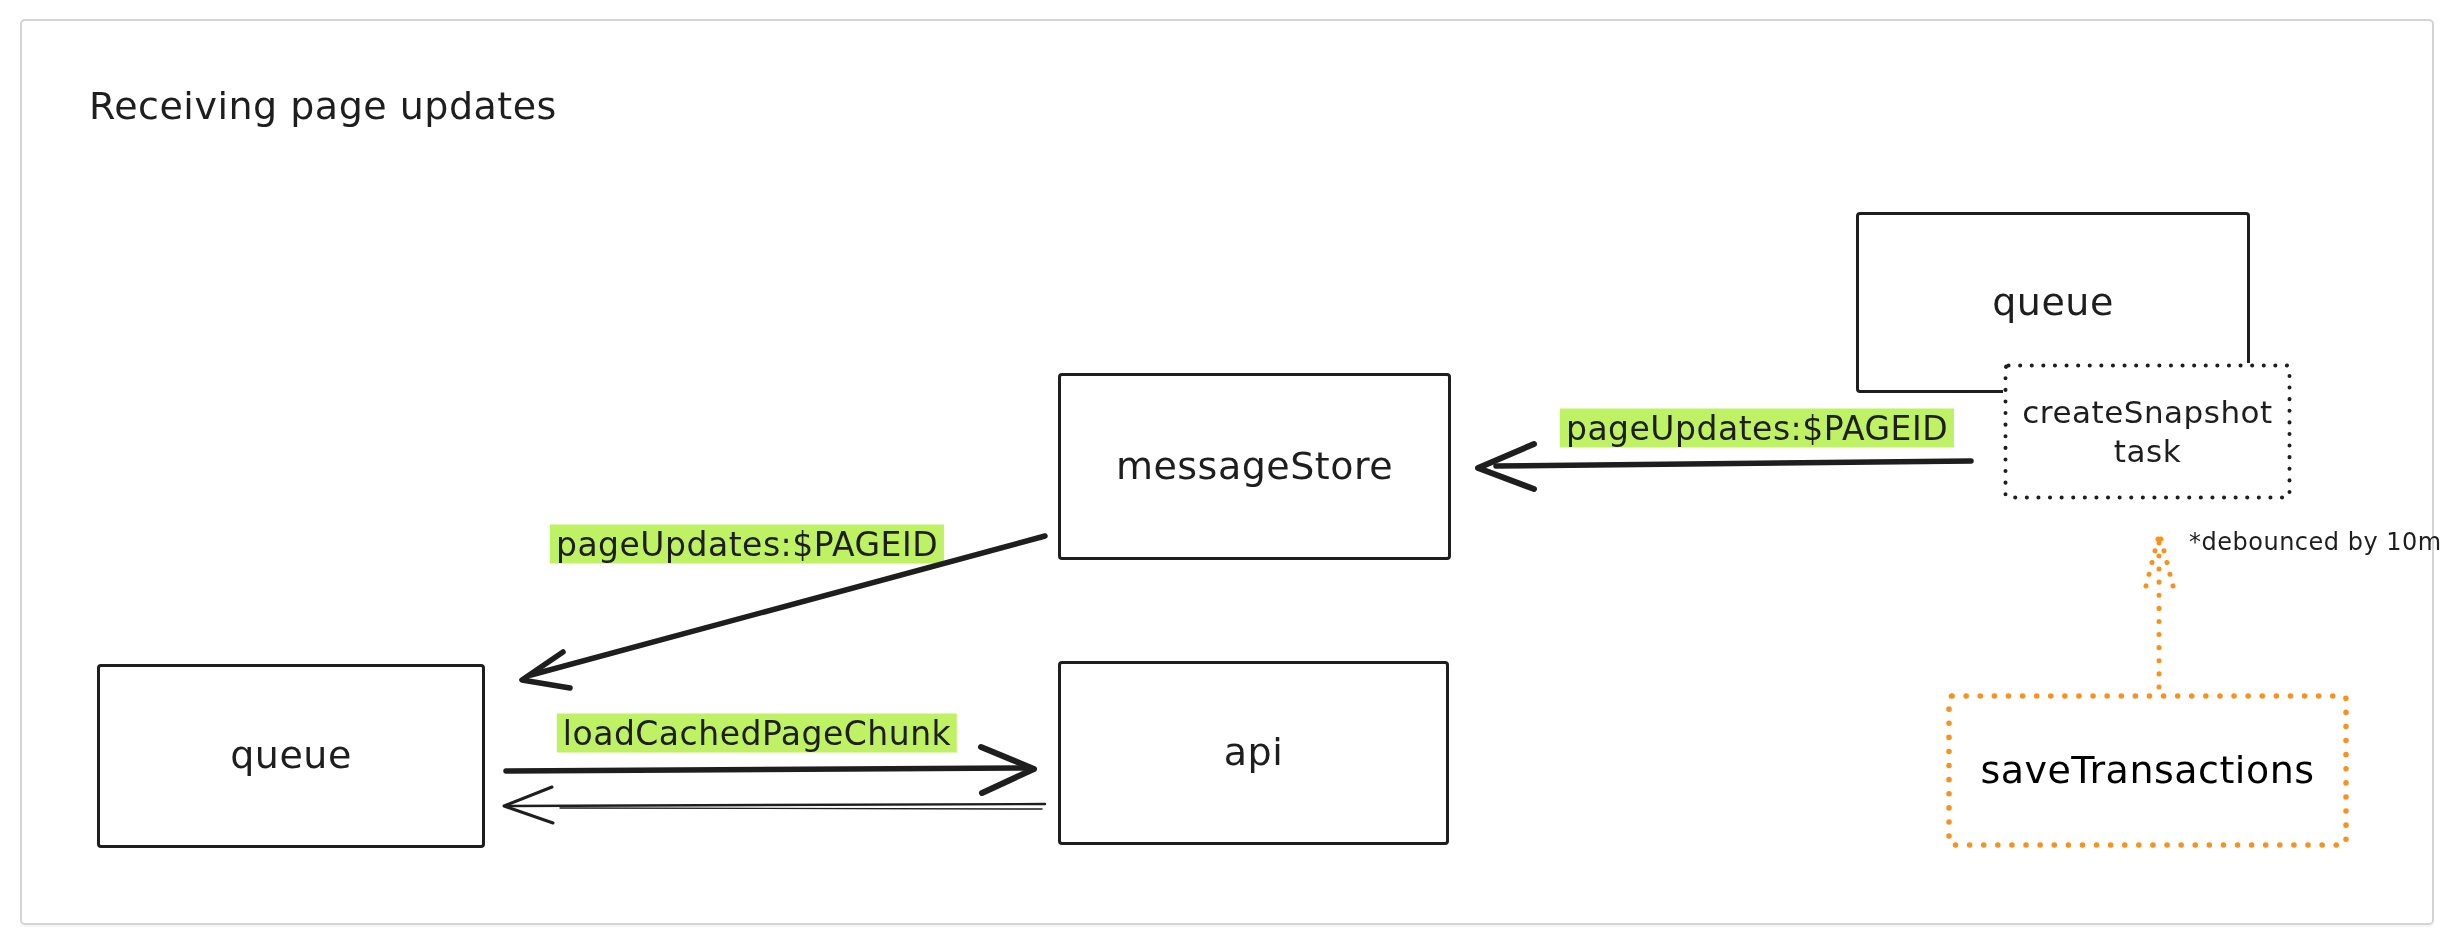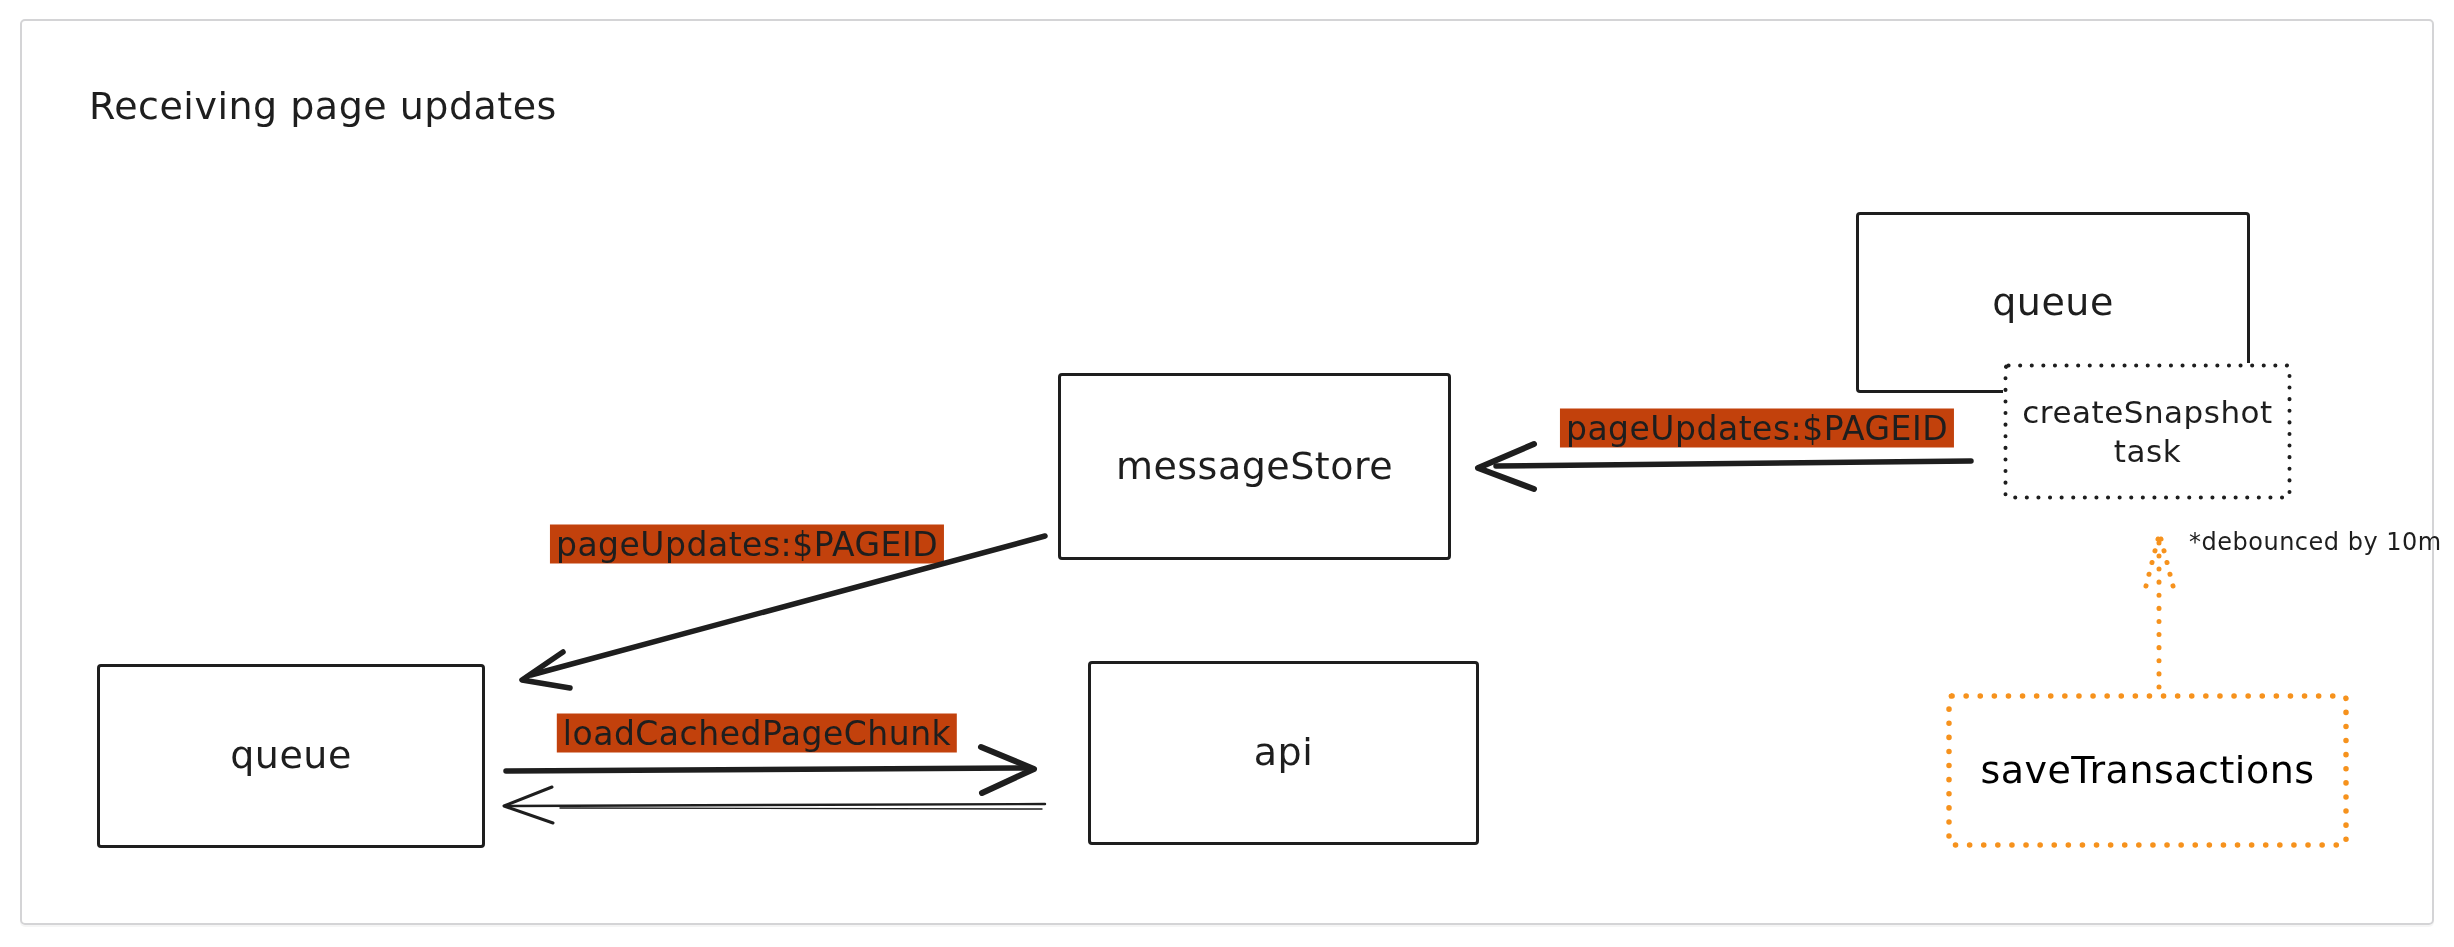--- a/index.html
+++ b/index.html
@@ -27,37 +27,37 @@
   .node {
     position: absolute; display: flex; flex-direction: column;
     align-items: center; justify-content: center; text-align: center;
     background: #ffffff; font-size: 38px; line-height: 1.25;
     letter-spacing: 0.5px; box-sizing: border-box;
   }
   .node.solid { border: 3.5px solid #1e1e1e; border-radius: 4px; }
   .node-queue   { left: 1856px; top: 212px; width: 394px; height: 181px; z-index: 1; }
   .node-message { left: 1058px; top: 373px; width: 393px; height: 187px; z-index: 1; }
   .node-client  { left:   97px; top: 664px; width: 388px; height: 184px; z-index: 1; }
-  .node-api     { left: 1058px; top: 661px; width: 391px; height: 184px; z-index: 1; margin-left: 30px; }
+  .node-api     { left: 1058px; top: 661px; width: 391px; height: 184px; z-index: 1; }
   .node-create  { left: 2003px; top: 363px; width: 289px; height: 137px; z-index: 2; font-size: 31px; }
   .node-save    { left: 1946px; top: 693px; width: 403px; height: 155px; z-index: 2;
                   font-size: 38px; color: #000000; line-height: 1.3; }
   .dotrect {
     position: absolute; left: 0; top: 0; width: 100%; height: 100%;
     pointer-events: none;
   }
   .node .lbl { position: relative; z-index: 1; }
   .arrows {
     position: absolute; left: 0; top: 0; width: 2454px; height: 947px;
     z-index: 4; pointer-events: none;
   }
   .edge-label {
     position: absolute; transform: translate(-50%, -50%);
     font-size: 33px; letter-spacing: 0.5px; white-space: nowrap;
-    background: #c2410c; padding: 0 6px; z-index: 3; text-align: right;
+    background: #bef264; padding: 0 6px; z-index: 3; text-align: right;
   }
   .lbl-pu-right { left: 1757px; top: 428px; }
   .lbl-pu-left  { left:  747px; top: 544px; }
   .lbl-load     { left:  757px; top: 733px; }
   .note {
     position: absolute; left: 2189px; top: 528px;
     font-size: 24px; letter-spacing: 0.5px; white-space: nowrap; z-index: 3;
   }
 </style>
 </head>

